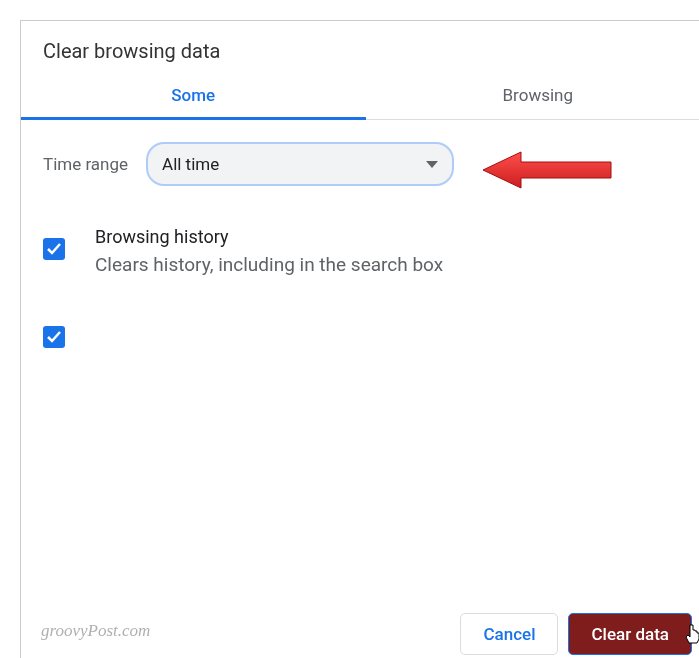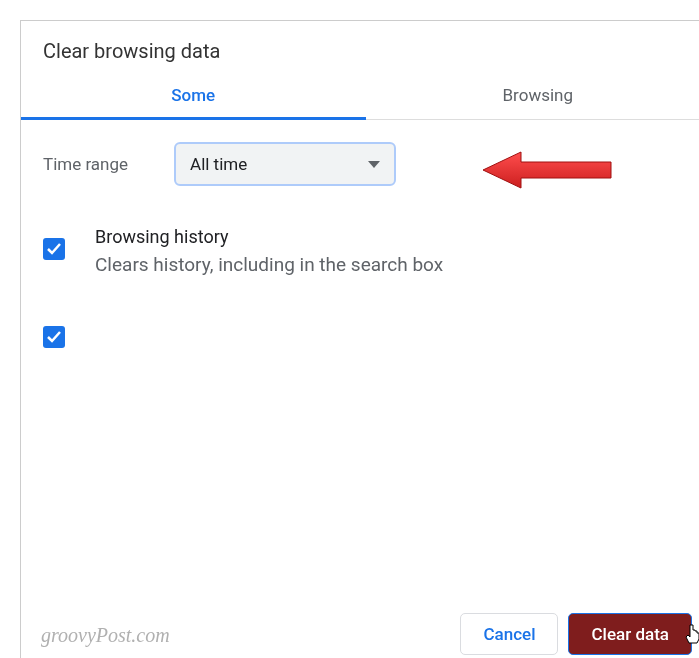--- a/index.html
+++ b/index.html
@@ -51,32 +51,31 @@
       background: #1a73e8;
     }
     .content {
       padding: 22px 22px 0 22px;
     }
     .time-range-row {
       display: flex;
       align-items: center;
       margin-bottom: 40px;
       position: relative;
-      gap: 28px;
     }
     .time-range-label {
       font-size: 17px;
       color: #5f6368;
       margin-right: 18px;
     }
     .select-box {
       border: 2px solid #aecbfa;
-      border-radius: 6px;
+      border-radius: 18px;
       background: #f1f3f4;
-      width: 222px;
+      width: 308px;
       height: 44px;
       display: flex;
       align-items: center;
       justify-content: space-between;
       padding: 0 14px;
       cursor: pointer;
     }
     .select-value {
       font-size: 17px;
       color: #202124;
@@ -129,24 +128,24 @@
       bottom: 14px;
       left: 0;
       right: 18px;
       display: flex;
       align-items: center;
       justify-content: flex-end;
     }
     .watermark {
       position: absolute;
       left: 20px;
-      bottom: 8px;
+      bottom: 14px;
       font-family: Georgia, serif;
       font-style: italic;
-      font-size: 20px;
+      font-size: 17px;
       color: #b0b0b0;
     }
     .btn {
       font-size: 17px;
       padding: 10px 22px;
       border-radius: 5px;
       cursor: pointer;
       margin-left: 10px;
       font-weight: 500;
     }

